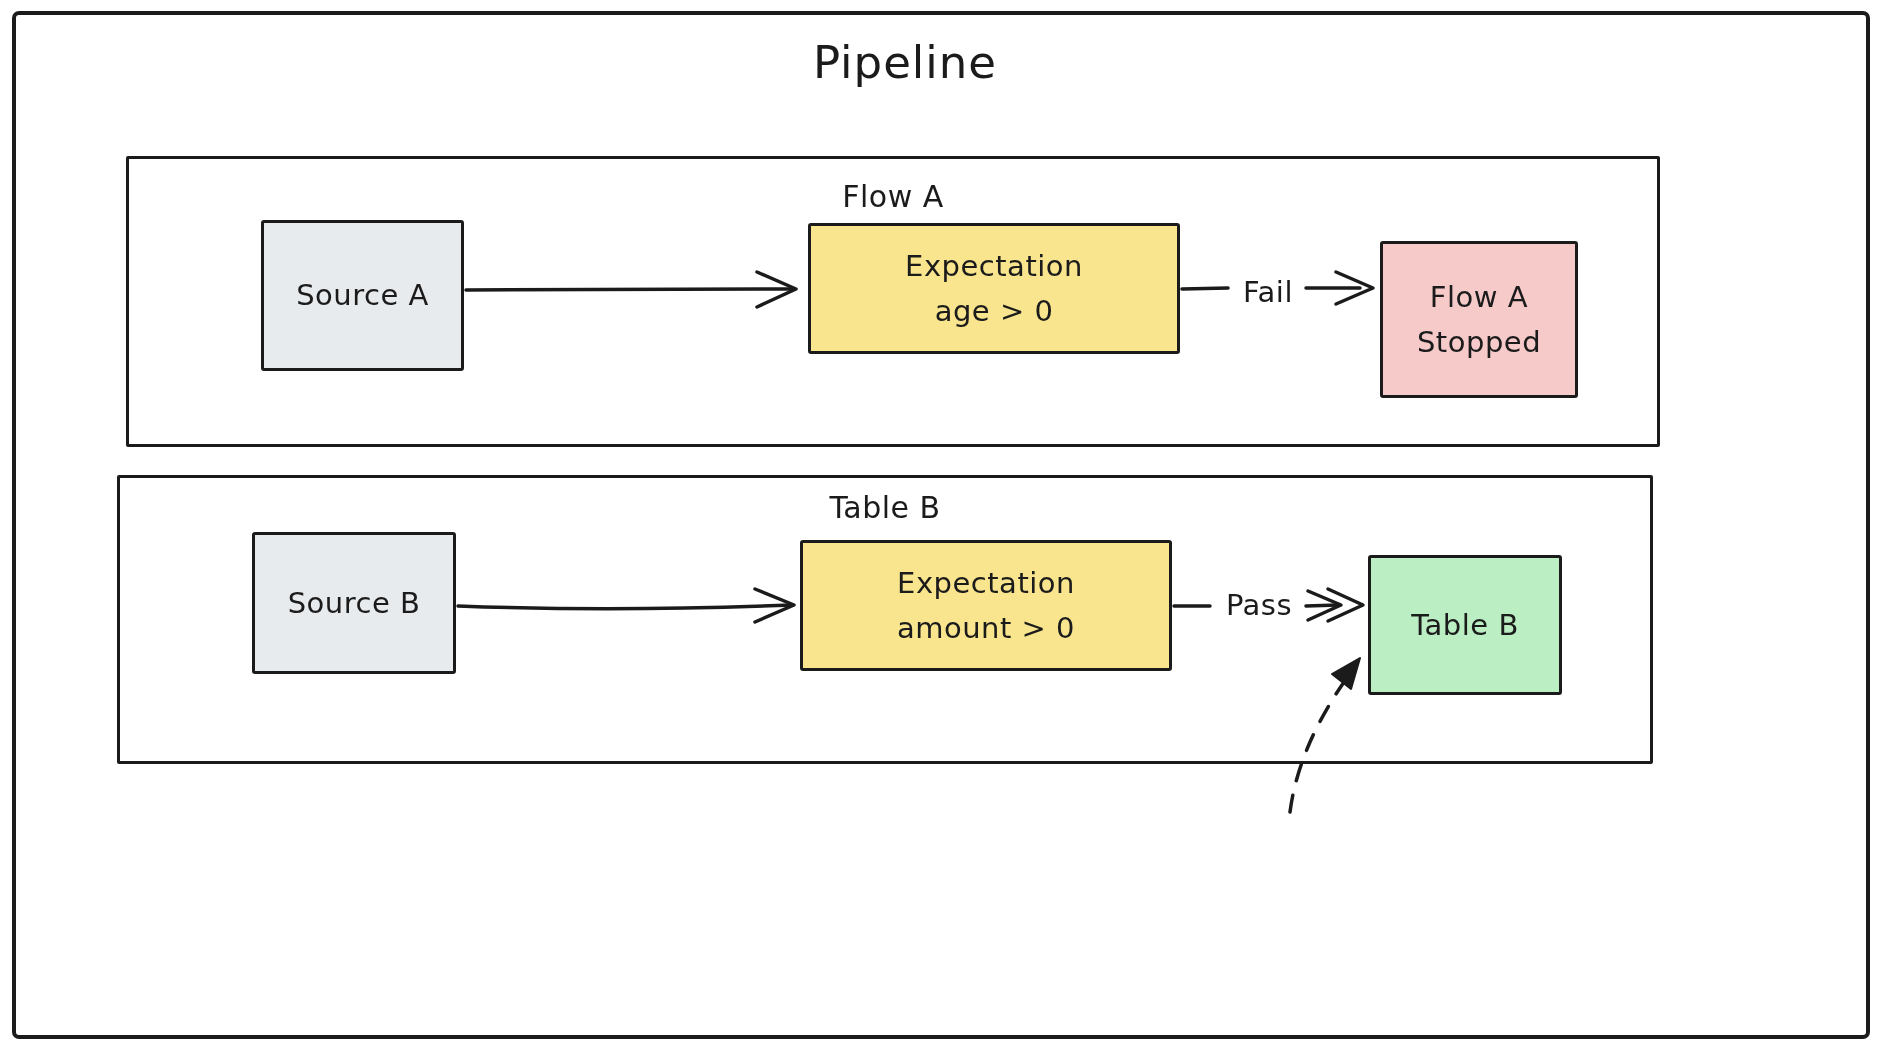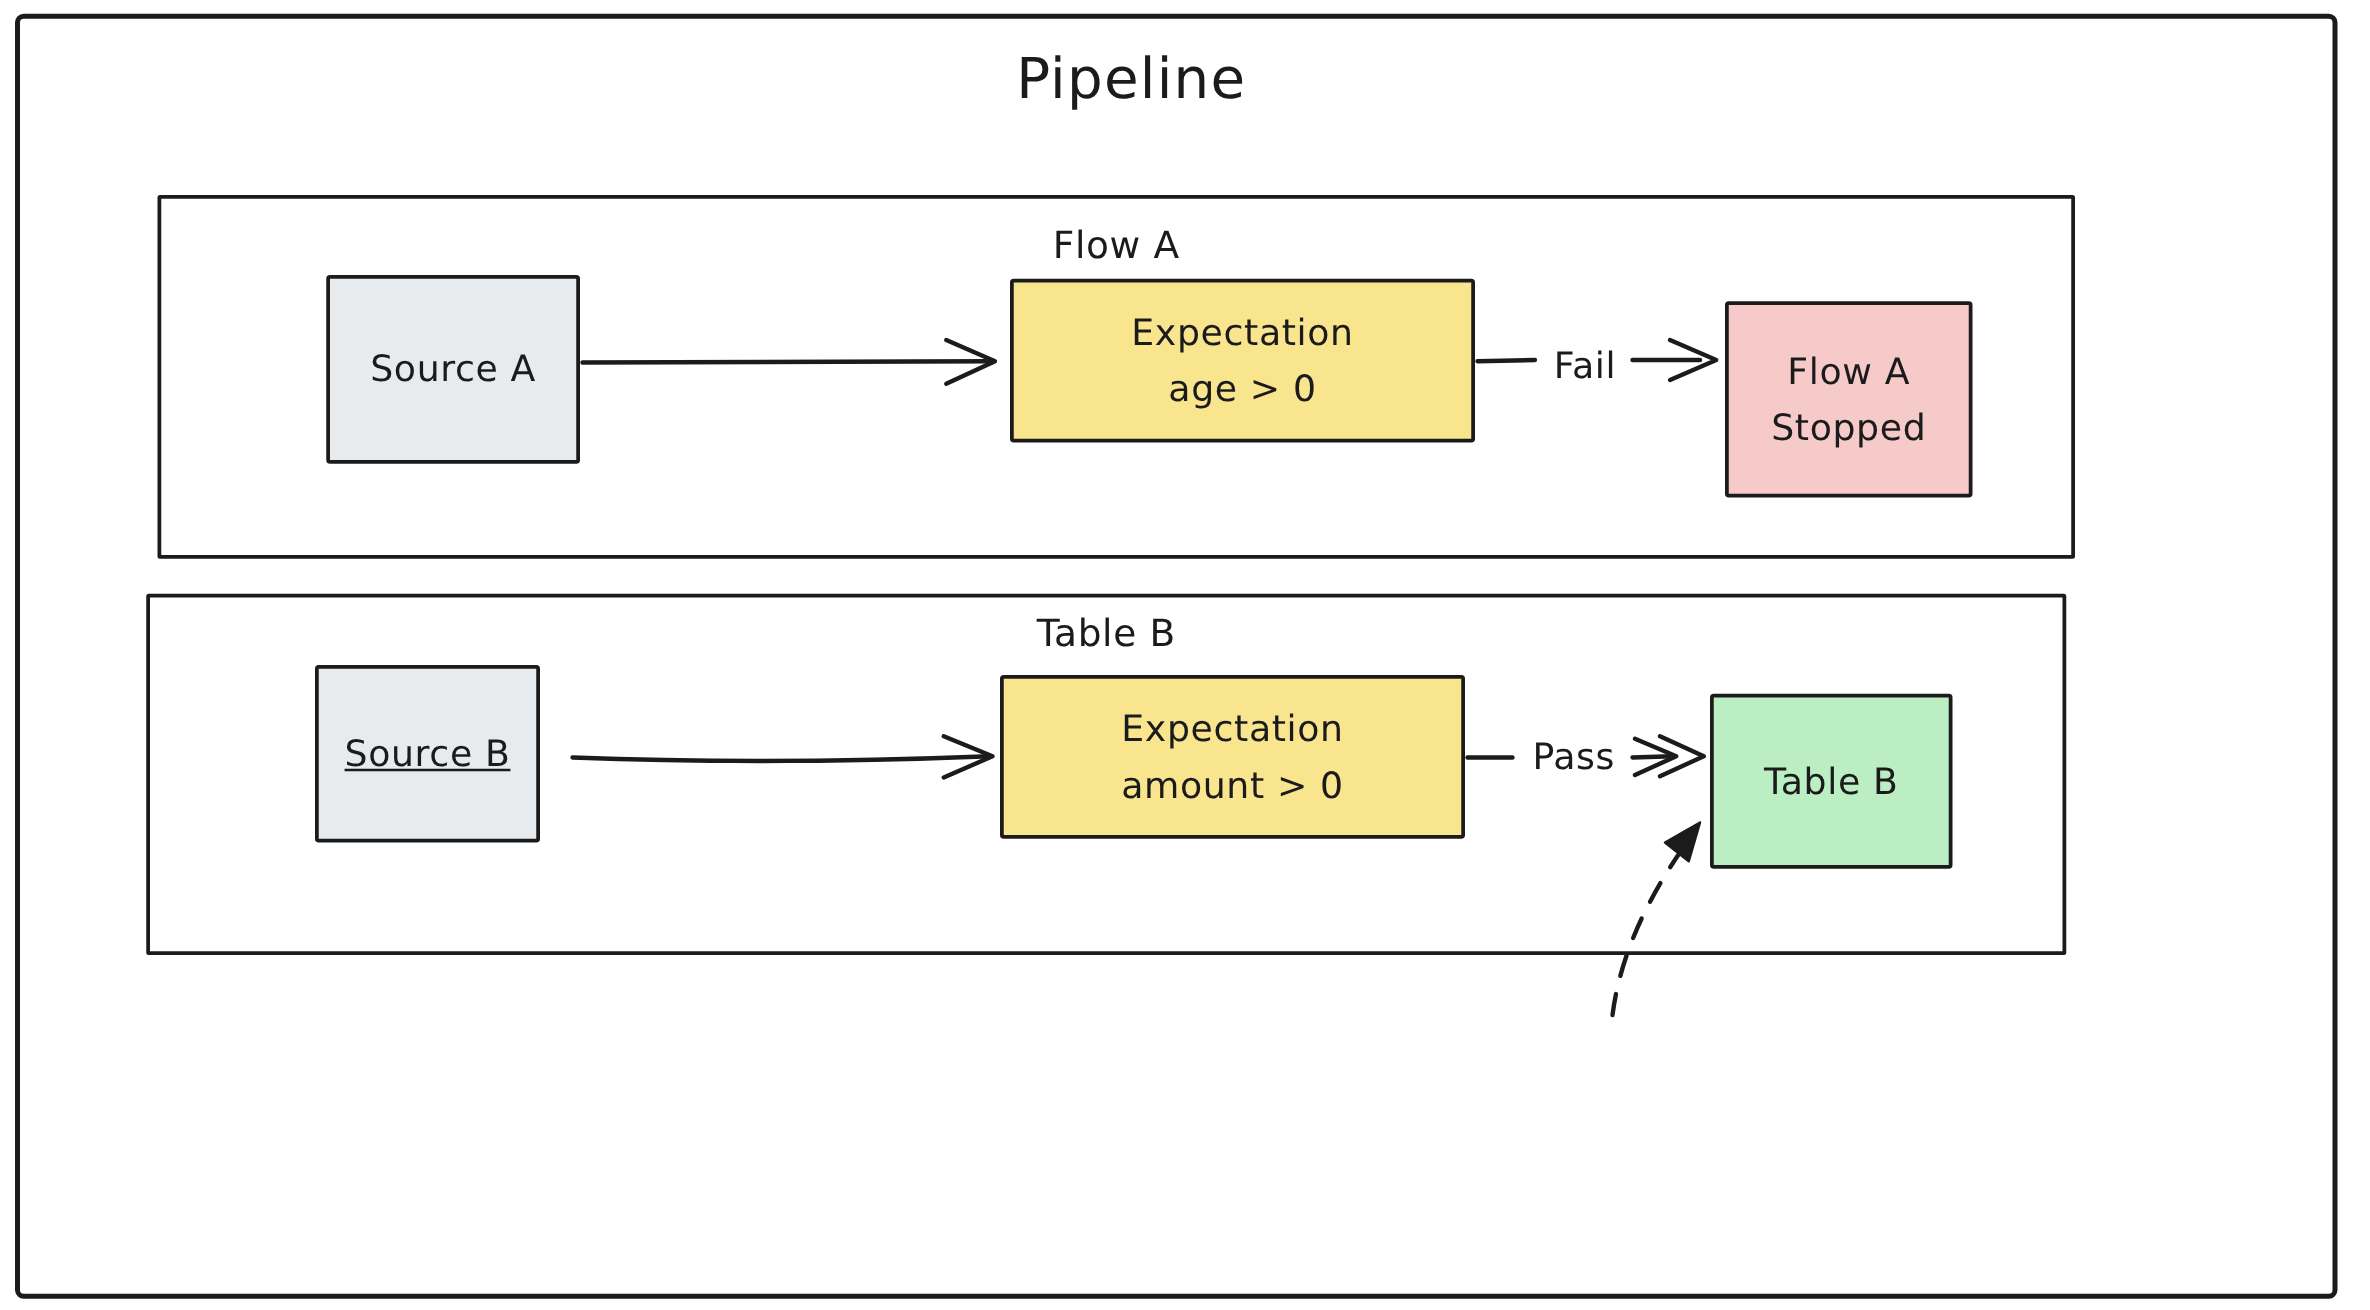--- a/index.html
+++ b/index.html
@@ -61,21 +61,21 @@
     border: 3.5px solid var(--c-stroke, #1b1b1b);
     border-radius: 3px;
     font-size: 29px;
     line-height: 1.55;
     letter-spacing: 0.5px;
     box-sizing: border-box;
   }
   .node span { display: block; white-space: nowrap; }
 
   .source-a { left: 261px; top: 220px; width: 203px; height: 151px; background: var(--c-source_fill, #e8ebee); }
-  .source-b { left: 252px; top: 532px; width: 180px; height: 142px; background: var(--c-source_fill, #e8ebee); text-decoration: underline; }
+  .source-b { left: 252px; top: 532px; width: 204px; height: 142px; background: var(--c-source_fill, #e8ebee); }
   .exp-a    { left: 808px; top: 223px; width: 372px; height: 131px; background: var(--c-expectation_fill, #f8e58e); }
   .exp-b    { left: 800px; top: 540px; width: 372px; height: 131px; background: var(--c-expectation_fill, #f8e58e); }
   .stop-a   { left: 1380px; top: 241px; width: 198px; height: 157px; background: var(--c-fail_fill, #f7caca); }
   .table-b  { left: 1368px; top: 555px; width: 194px; height: 140px; background: var(--c-pass_fill, #bceec3); }
   .note-box { left: 973px; top: 809px; width: 595px; height: 155px; background: var(--c-note_fill, #abd6f6);
               font-size: 30px; line-height: 1.52; }
 
   .edge-label {
     transform: translate(-50%, -50%);
     font-size: 29px;

